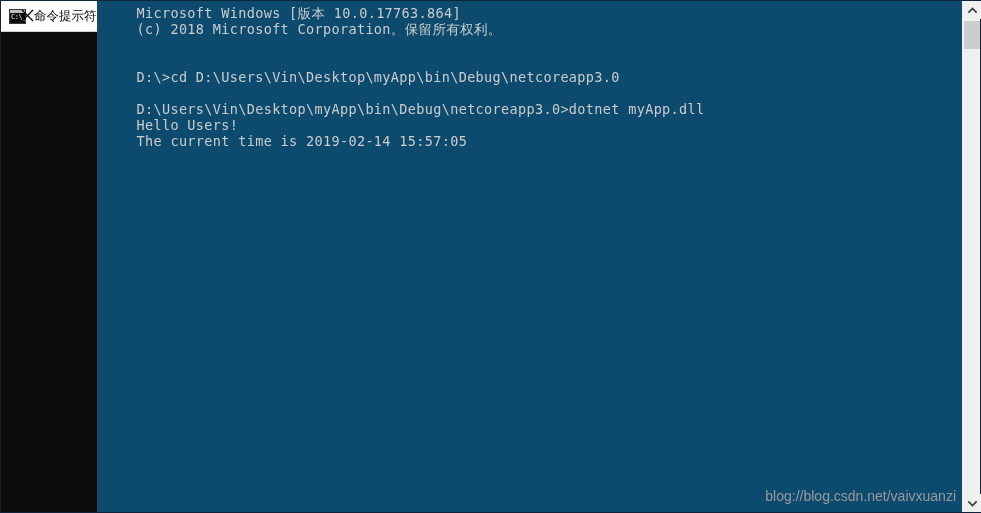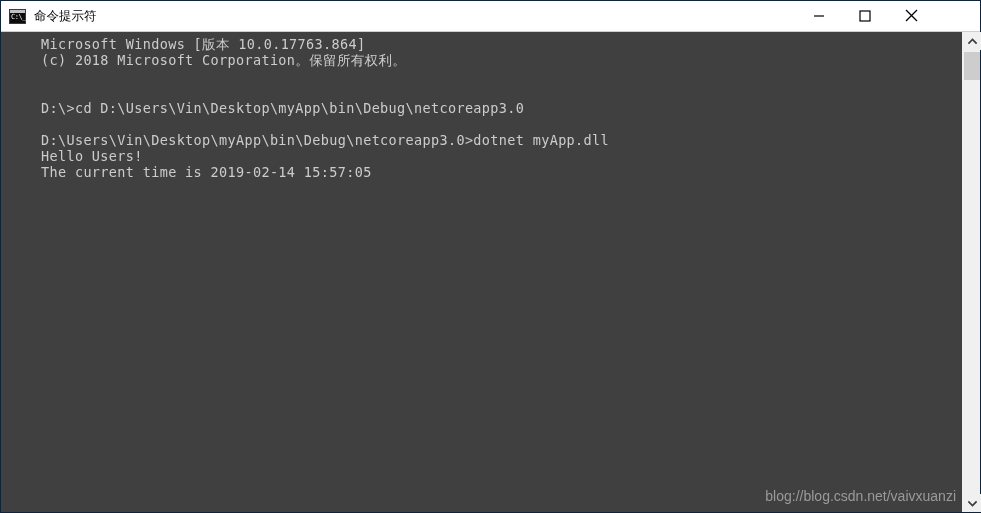--- a/index.html
+++ b/index.html
@@ -18,21 +18,21 @@
   #cmd-window {
     position: absolute;
     left: 0;
     top: 0;
     width: 981px;
     height: 513px;
     box-sizing: border-box;
     background: #0c0c0c;
     border: 1px solid #10233a;
     display: flex;
-    flex-direction: column;
+    flex-direction: row;
   }
 
   
   #title-bar {
     position: relative;
     height: 30px;
     min-height: 30px;
     background: #ffffff;
     border-bottom: 1px solid #cfcfcf;
     display: flex;
@@ -94,21 +94,21 @@
   #window-body {
     flex: 1 1 auto;
     display: flex;
     position: relative;
     min-height: 0;
   }
 
   
   #console {
     flex: 1 1 auto;
-    background: #404040;
+    background: #0c4a6e;
     position: relative;
     overflow: hidden;
     padding-top: 4px;
     padding-left: 38px;
   }
   .term-line {
     font-family: "DejaVu Sans Mono", monospace;
     font-size: 13.5px;
     line-height: 16px;
     height: 16px;

